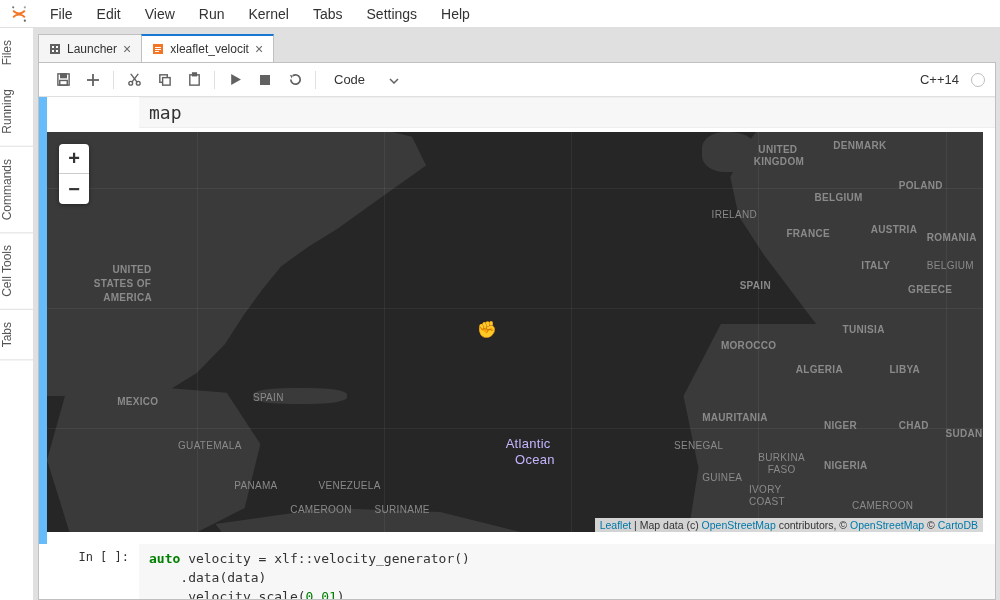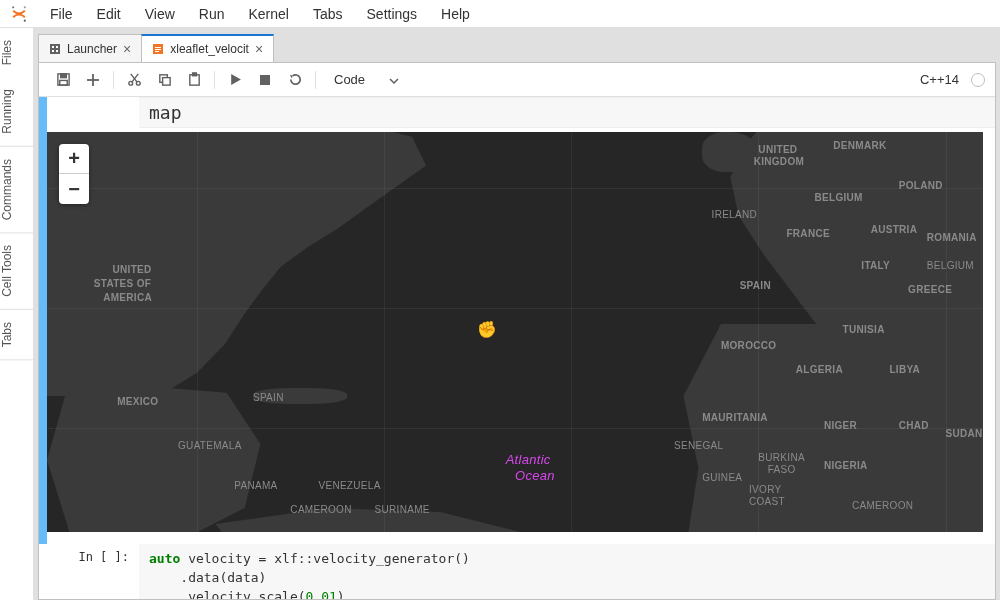--- a/index.html
+++ b/index.html
@@ -52,21 +52,21 @@
 
   
   .mapwrap { position: relative; margin: 4px 12px 12px 0; }
   .map { position: relative; width: 100%; height: 400px; background: #262626; overflow: hidden; }
   .ocean { position:absolute; inset:0; background:#262626; }
   .land { position:absolute; background:#3a3a3a; }
   .gridv { position:absolute; top:0; bottom:0; width:1px; background:rgba(255,255,255,0.06);}
   .gridh { position:absolute; left:0; right:0; height:1px; background:rgba(255,255,255,0.06);}
   .mlabel { position:absolute; color:#8a8a8a; font-size:10px; font-family: Helvetica, Arial, sans-serif; white-space:nowrap; letter-spacing:0.3px; pointer-events:none;}
   .mlabel.bold{font-weight:600;}
-  .mlabel.ital{font-style:italic; color:#d946ef;margin-top:16px;}
+  .mlabel.ital{color:#c4b5fd;}
   .zoomctl { position:absolute; top:12px; left:12px; background:#fff; border-radius:4px; box-shadow:0 1px 4px rgba(0,0,0,0.4);}
   .zoombtn { width:30px; height:30px; display:flex; align-items:center; justify-content:center; font-size:20px; font-weight:bold; color:#333; cursor:pointer;}
   .zoombtn:first-child{border-bottom:1px solid #ccc;}
   .attrib { position:absolute; bottom:0; right:0; background:rgba(255,255,255,0.8); font-size:10.5px; padding:1px 5px; color:#333;}
   .attrib a { color:#0078A8; text-decoration:none;}
   .grab-cursor { position:absolute; left:46%; top:47%; font-size:16px; color:#fff; pointer-events:none;}
 </style>
 </head>
 <body>
 
@@ -275,20 +275,23 @@
                       <div class="mlabel" style="left:75%; top:91%;">COAST</div>
                       <div class="mlabel" style="left:86%; top:92%;">CAMEROON</div>
 
                       <div class="grab-cursor">✊</div>
 
                       <div class="zoomctl">
                         <div class="zoombtn">+</div>
                         <div class="zoombtn">−</div>
                       </div>
 
+                      <div class="attrib">
+                        <a>Leaflet</a><span> | Map data (c) </span><a>OpenStreetMap</a><span> contributors, © </span><a>OpenStreetMap</a><span> © </span><a>CartoDB</a>
+                      </div>
                     </div>
                   </div>
                 </div>
               </div>
             </div>
           </div>
 
           <div class="cell">
             <div style="width:8px;"></div>
             <div class="prompt in">In [ ]:</div>

